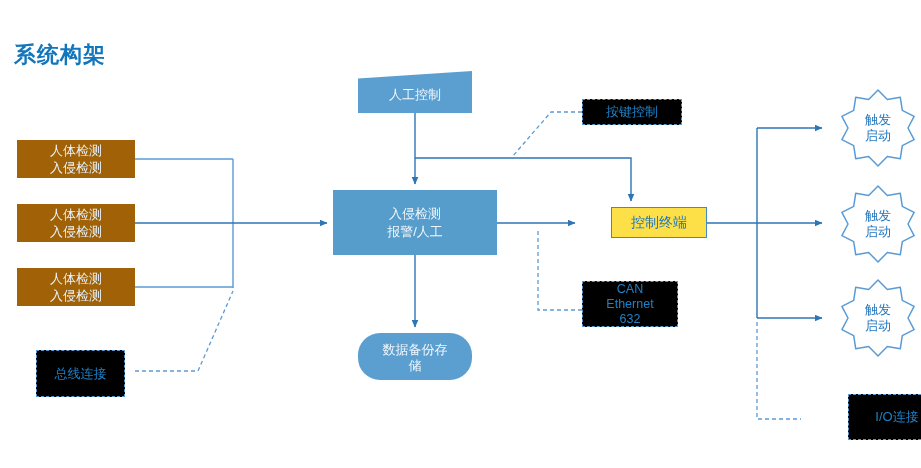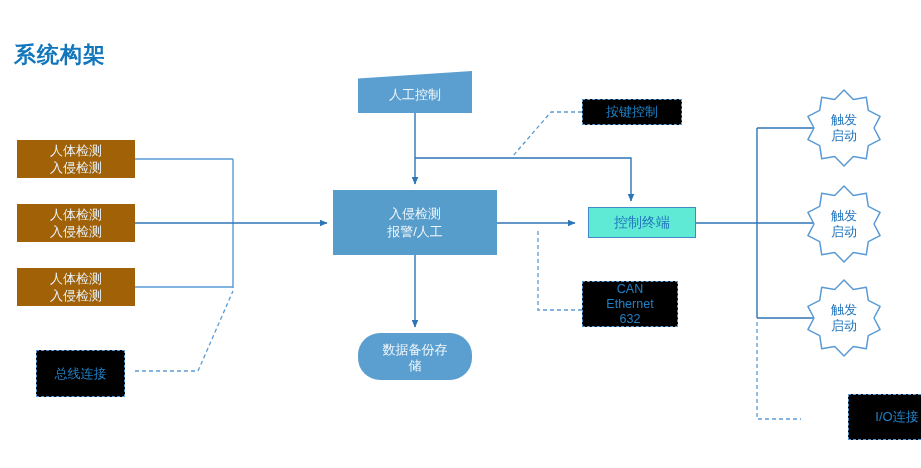--- a/index.html
+++ b/index.html
@@ -58,22 +58,22 @@
     left: 358px; top: 333px; width: 114px; height: 47px;
     background: #5B9FD0;
     clip-path: polygon(0 14%, 5% 0, 95% 0, 100% 14%, 100% 100%, 0 100%);
     color: #F0F6FB; font-size: 13px; line-height: 16px;
     display: flex; flex-direction: column;
     align-items: center; justify-content: center; text-align: center;
     padding-top: 3px; box-sizing: border-box; border-radius: 22px;
   }
 
   #control-terminal {
-    left: 588px; top: 207px; width: 108px; height: 31px;
-    background: #5eead4;
+    left: 611px; top: 207px; width: 96px; height: 31px;
+    background: #fde047;
     border: 1.5px solid #3E8BC8;
     box-sizing: border-box;
     color: #2577BE; font-size: 14px;
     display: flex; align-items: center; justify-content: center;
   }
 
   
   .note-box {
     border: 1.5px dashed #5B9BD5;
     box-sizing: border-box;
@@ -84,21 +84,21 @@
     text-align: center;
     background: #000000;
   }
   #note-bus      { left: 36px;  top: 350px; width: 89px;  height: 47px; }
   #note-keypad   { left: 582px; top: 99px;  width: 100px; height: 26px; }
   #note-protocol { left: 582px; top: 281px; width: 96px;  height: 46px; line-height: 15px; font-size: 12.5px; }
   #note-io       { left: 848px; top: 394px; width: 98px;  height: 46px; }
 
   
   .star {
-    left: 804px; width: 80px; height: 80px;
+    left: 838px; width: 80px; height: 80px;
   }
   #star-1 { top: 88px; }
   #star-2 { top: 184px; }
   #star-3 { top: 278px; }
   .star svg { position: absolute; left: 0; top: 0; }
   .star .star-label {
     position: absolute; inset: 0;
     display: flex; flex-direction: column;
     align-items: center; justify-content: center;
     color: #2577BE; font-size: 13px; line-height: 16px;

